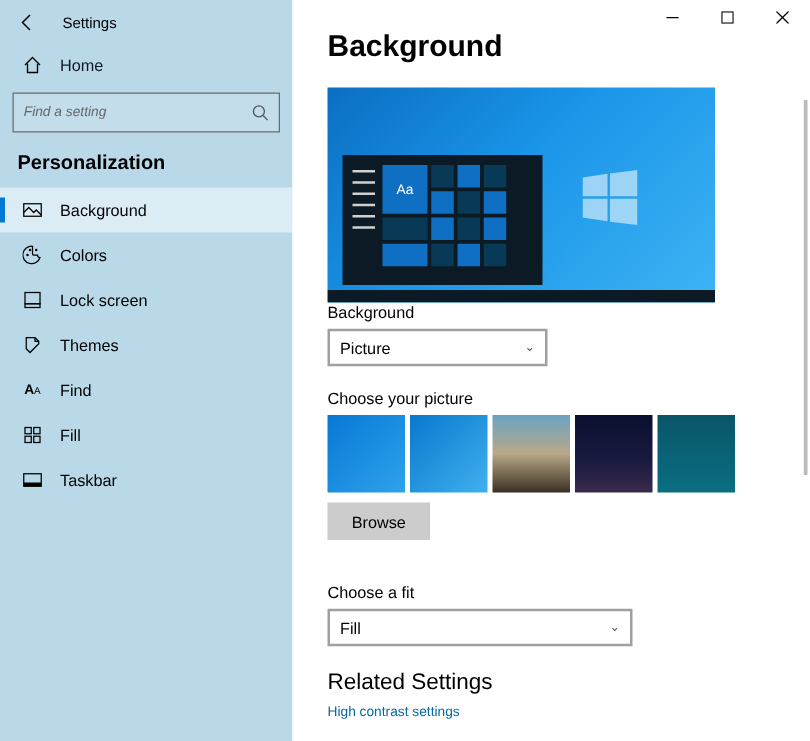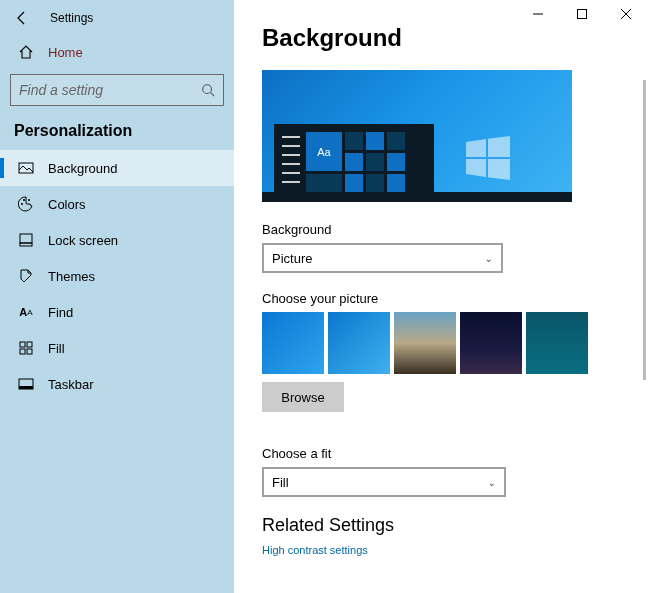--- a/index.html
+++ b/index.html
@@ -4,50 +4,50 @@
 <style>
 * { margin:0; padding:0; box-sizing:border-box; font-family:"Segoe UI",Arial,sans-serif; }
 body { width:648px; height:593px; display:flex; background:#fff; overflow:hidden; position:relative; }
 
 
 .sidebar { width:234px; height:100%; background:#b9d8e8; display:flex; flex-direction:column; padding-top:6px; }
 .titlebar { display:flex; align-items:center; gap:20px; padding:4px 14px 10px 14px; }
 .back-btn { cursor:pointer; display:flex; align-items:center; }
 .app-title { font-size:12px; color:#000; }
 .home-row { display:flex; align-items:center; gap:14px; padding:8px 18px; cursor:pointer; }
-.home-row .lbl { font-size:13px; color:#7f1d1d; }
+.home-row .lbl { font-size:13px; color:#0f172a; }
 .search-wrap { margin:6px 10px 12px 10px; border:1px solid #6b6b6b; height:32px; display:flex; align-items:center; padding:0 8px; background:rgba(255,255,255,0.15); }
-.search-wrap input { border:none; outline:none; background:transparent; font-size:14px; flex:1; color:#666; font-style:italic; }
+.search-wrap input { border:none; outline:none; background:transparent; font-size:11px; flex:1; color:#666; font-style:italic; }
 .search-wrap input::placeholder { color:#666; font-style:italic; }
 .section-label { font-size:16px; font-weight:600; padding:4px 14px 10px 14px; }
 .nav-list { display:flex; flex-direction:column; }
 .nav-item { display:flex; align-items:center; gap:14px; padding:10px 18px; cursor:pointer; font-size:13px; position:relative; }
 .nav-item.selected { background:rgba(255,255,255,0.5); }
 .nav-item.selected::before { content:""; position:absolute; left:0; top:8px; bottom:8px; width:4px; background:#0078d4; }
 .nav-item .ico { width:16px; height:16px; display:inline-flex; align-items:center; justify-content:center; color:#000; }
 
 
 .main { flex:1; position:relative; background:#fff; height:100%; overflow:hidden; }
 .window-ctrls { position:absolute; top:0; right:0; display:flex; }
 .window-ctrls div { width:44px; height:28px; display:flex; align-items:center; justify-content:center; cursor:pointer; font-size:11px; }
 .content { padding:24px 28px 0 28px; height:100%; overflow:hidden; }
 h1 { font-size:24px; font-weight:600; margin-bottom:18px; }
-.preview { width:310px; height:132px; background:linear-gradient(135deg,#0b6fc2 0%, #1a95e8 45%, #3fb4f4 100%); position:relative; overflow:hidden; margin-bottom:20px; }
+.preview { width:310px; height:172px; background:linear-gradient(135deg,#0b6fc2 0%, #1a95e8 45%, #3fb4f4 100%); position:relative; overflow:hidden; }
 .preview .winlogo { position:absolute; right:62px; top:66px; }
 .preview .taskbar { position:absolute; bottom:0; left:0; right:0; height:10px; background:#0b1a25; }
 .start-prev { position:absolute; left:12px; top:54px; width:160px; height:104px; background:#0b1a25; padding:8px; display:flex; gap:6px; }
 .start-prev .col1 { display:flex; flex-direction:column; gap:4px; padding-top:4px;}
 .start-prev .col1 span{ width:18px; height:2px; background:#d0d0d0; display:block; margin-bottom:3px;}
 .start-prev .tiles { display:grid; grid-template-columns:36px 18px 18px 18px; grid-auto-rows:18px; gap:3px;}
 .tile{ background:#0f6fc2;}
 .tile.big{ grid-column:span 1; grid-row:span 2; height:39px; display:flex; align-items:center; justify-content:center; color:#fff; font-size:11px;}
 .tile.dk{ background:#083a58;}
 
 .field-lbl { font-size:13px; margin-bottom:6px; }
-.select { width:241px; height:30px; border:2px solid #a0a0a0; display:flex; align-items:center; justify-content:space-between; padding:0 8px; font-size:13px; cursor:pointer; margin-bottom:18px; background:#fff; }
+.select { width:176px; height:30px; border:2px solid #a0a0a0; display:flex; align-items:center; justify-content:space-between; padding:0 8px; font-size:13px; cursor:pointer; margin-bottom:18px; background:#fff; }
 .select.wide{ width:244px; }
 .chev { font-size:10px; color:#555;}
 
 .thumbs { display:flex; gap:4px; margin-bottom:8px;}
 .thumb { width:62px; height:62px; cursor:pointer; background-size:cover;}
 .t1{ background:linear-gradient(135deg,#0878d4,#2ea3ec);}
 .t2{ background:linear-gradient(135deg,#0978cd,#40b0ef);}
 .t3{ background:linear-gradient(180deg,#6aa3c4 0%,#b8a888 50%,#3a2f22 100%);}
 .t4{ background:linear-gradient(180deg,#0a1030 0%,#1a1a40 60%,#3a2a4a 100%);}
 .t5{ background:linear-gradient(180deg,#0a5568 0%,#0a6e82 100%);}

